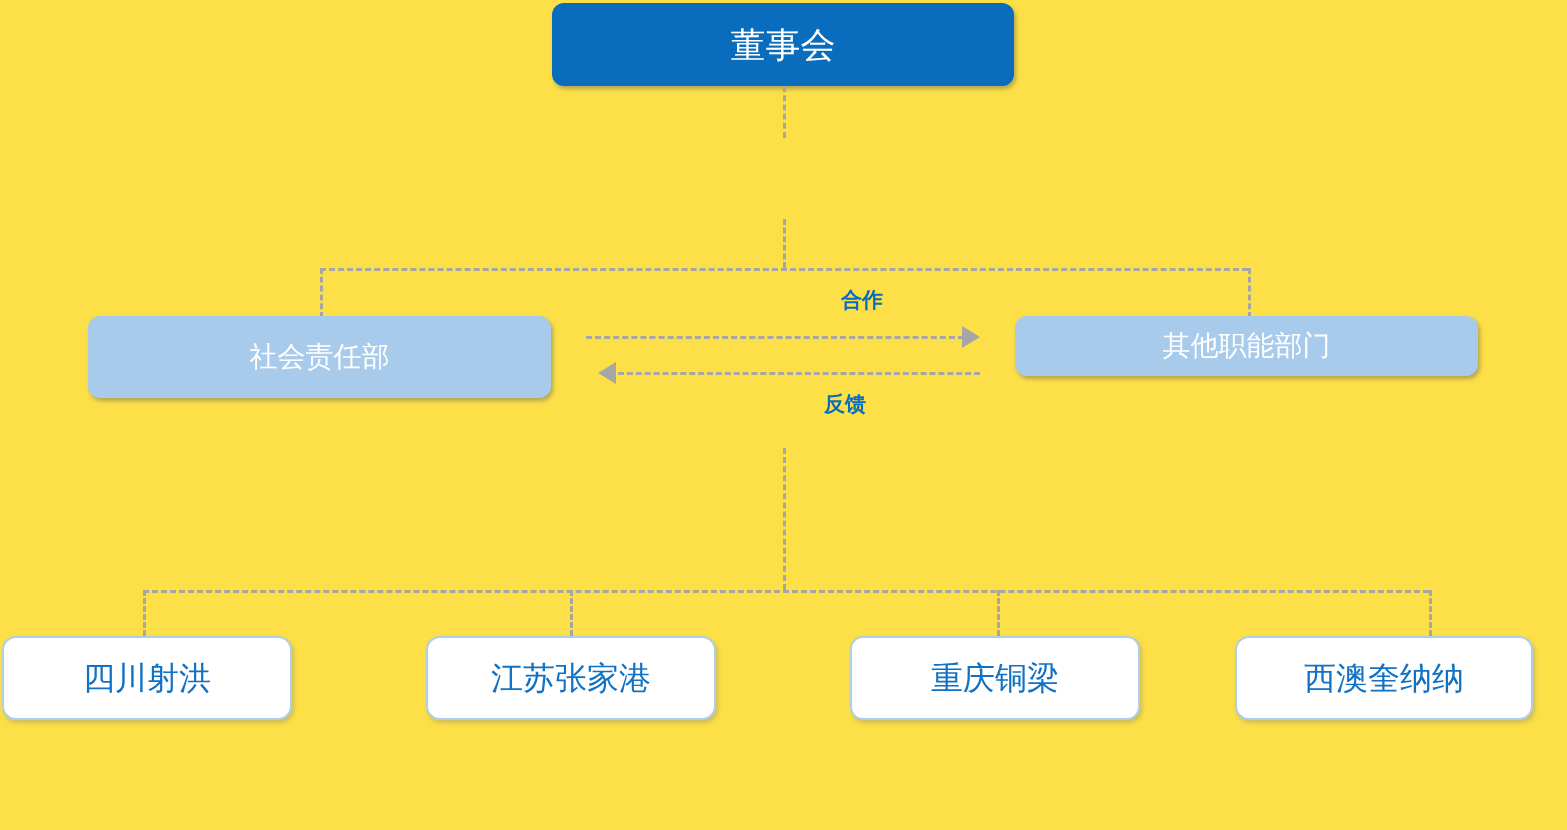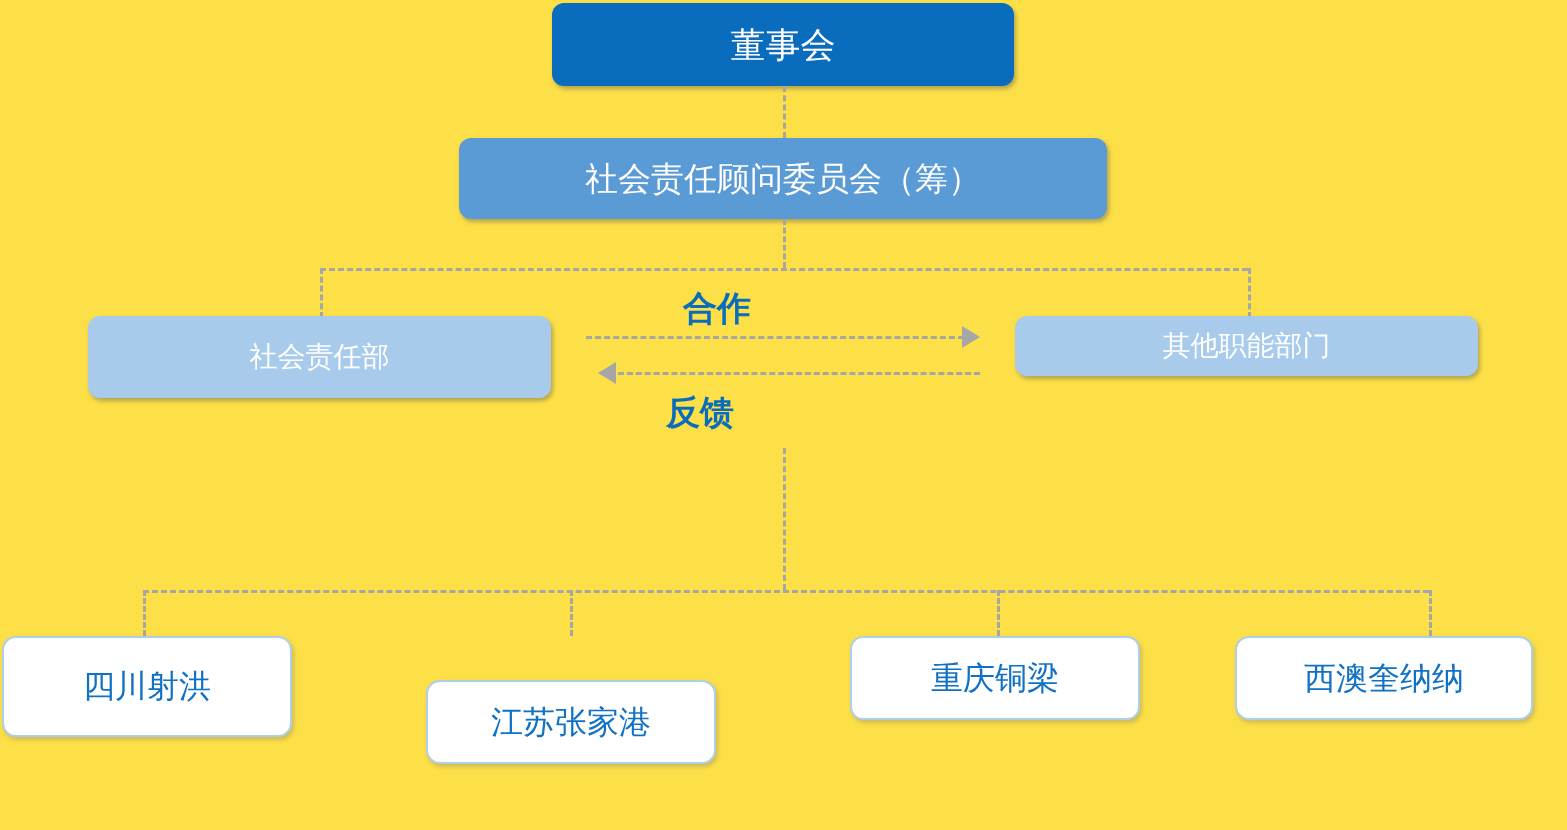--- a/index.html
+++ b/index.html
@@ -65,24 +65,24 @@
     border-top: 3px dashed #A6A6A6;
   }
   .vline {
     position: absolute;
     width: 0;
     border-left: 3px dashed #A6A6A6;
   }
   .arrow-label {
     position: absolute;
     color: #0A6CBD;
-    font-size: 34px;
+    font-size: 21px;
     font-weight: bold;
     white-space: nowrap;
-    text-align: left;
+    text-align: right;
   }
   .arrow-head {
     position: absolute;
     width: 0;
     height: 0;
   }
   .arrow-head.right {
     border-top: 11px solid transparent;
     border-bottom: 11px solid transparent;
     border-left: 18px solid #A6A6A6;
@@ -97,23 +97,20 @@
 <body>
 
 <div id="canvas">
 
   <div class="node node-l1" style="left:552px; top:3px; width:462px; height:83px;">
     <span>董事会</span>
   </div>
 
   <div class="vline" style="left:783px; top:86px; height:52px;"></div>
 
-  <div class="node node-l2" style="left:459px; top:138px; width:648px; height:81px;">
-    <span>社会责任顾问委员会（筹）</span>
-  </div>
 
   <div class="vline" style="left:783px; top:219px; height:49px;"></div>
 
   <div class="hline" style="left:320px; top:268px; width:928px;"></div>
   <div class="vline" style="left:320px; top:268px; height:50px;"></div>
   <div class="vline" style="left:1248px; top:268px; height:50px;"></div>
 
   <div class="node node-l3" style="left:88px; top:316px; width:463px; height:82px;">
     <span>社会责任部</span>
   </div>
@@ -131,25 +128,25 @@
   <div class="arrow-label" style="left:666px; top:390px; width:200px;font-family:Liberation Mono, monospace;">反馈</div>
 
   <div class="vline" style="left:783px; top:448px; height:142px;"></div>
 
   <div class="hline" style="left:143px; top:590px; width:1286px;"></div>
   <div class="vline" style="left:143px; top:590px; height:46px;"></div>
   <div class="vline" style="left:570px; top:590px; height:46px;"></div>
   <div class="vline" style="left:997px; top:590px; height:46px;"></div>
   <div class="vline" style="left:1429px; top:590px; height:46px;"></div>
 
-  <div class="node node-l4" style="left:2px; top:636px; width:290px; height:101px;">
+  <div class="node node-l4" style="left:2px; top:636px; width:290px; height:84px;">
     <span>四川射洪</span>
   </div>
 
-  <div class="node node-l4" style="left:426px; top:636px; width:290px; height:84px;margin-top:44px;">
+  <div class="node node-l4" style="left:426px; top:636px; width:290px; height:84px;">
     <span>江苏张家港</span>
   </div>
 
   <div class="node node-l4" style="left:850px; top:636px; width:290px; height:84px;border-radius:13px;">
     <span>重庆铜梁</span>
   </div>
 
   <div class="node node-l4" style="left:1235px; top:636px; width:298px; height:84px;">
     <span>西澳奎纳纳</span>
   </div>

